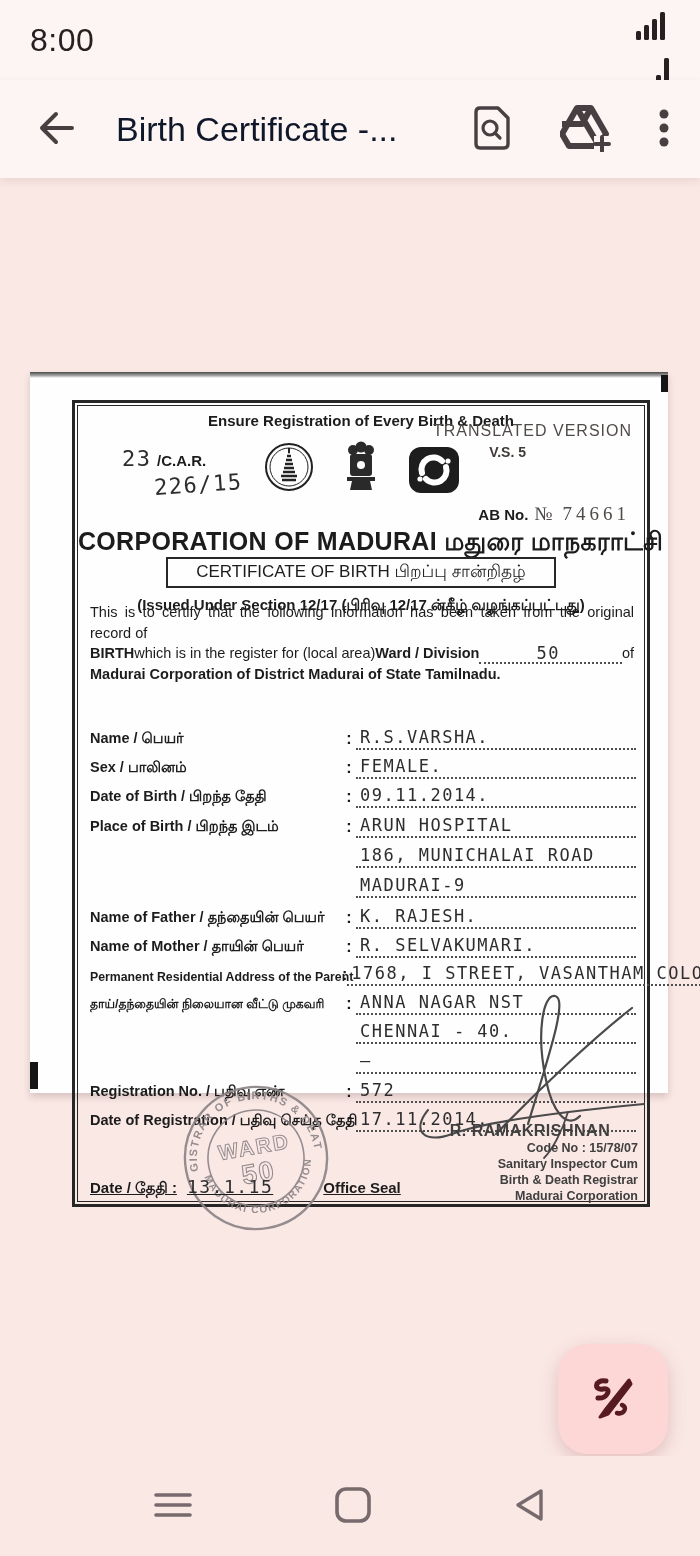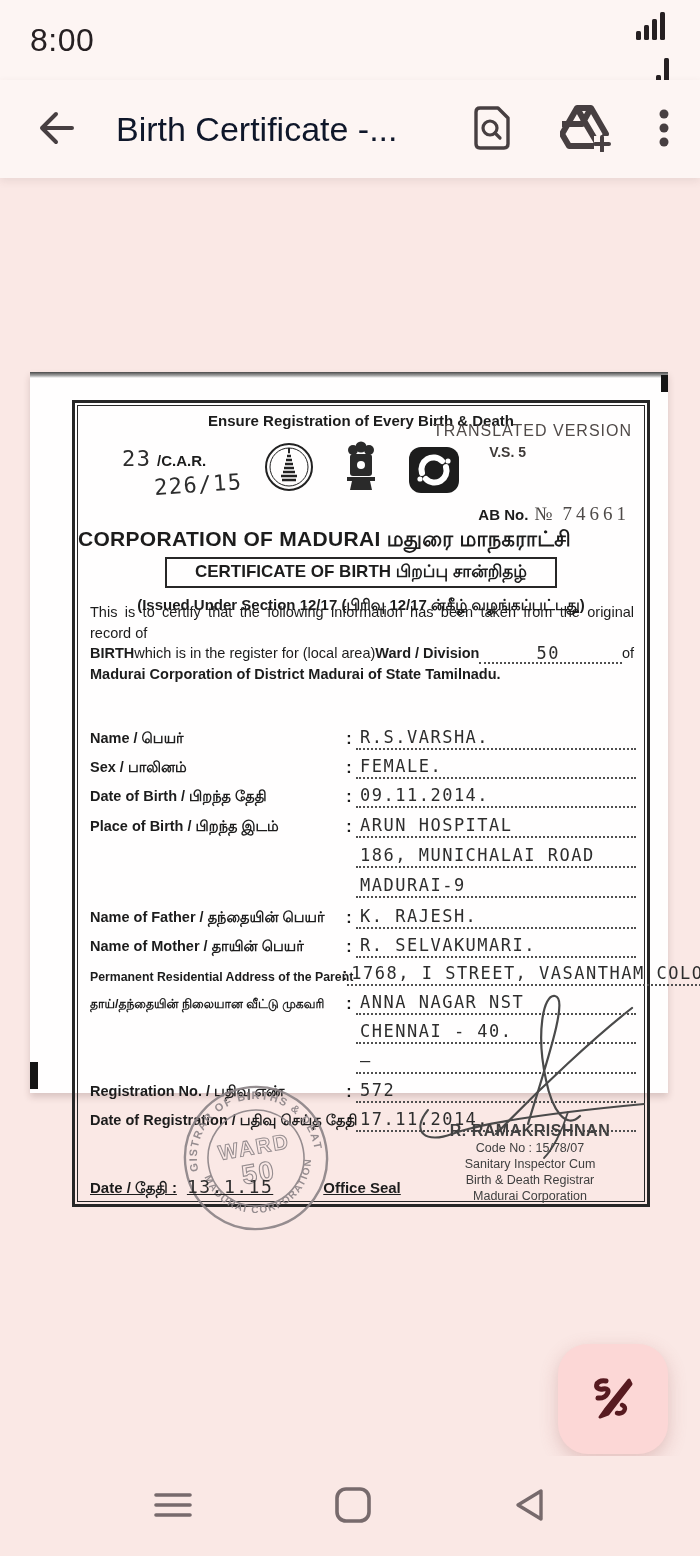--- a/index.html
+++ b/index.html
@@ -55,23 +55,23 @@
   .translated{top:16px;right:12px;font-size:16px;color:#504a48;letter-spacing:1px;}
   .vs{top:38px;right:118px;font-size:14px;font-weight:bold;color:#3f3a38;}
   .car{top:40px;left:44px;font-size:20px;}
   .car .hw{font-size:22px;}
   .car-num{top:66px;left:76px;font-size:22px;transform:rotate(-4deg);}
   .ab-no{top:54px;right:14px;font-size:15px;font-weight:bold;display:flex;align-items:center;gap:6px;margin-top:43px;}
   .ab-no .serial{font-family:"Liberation Serif",serif;font-size:19px;letter-spacing:4px;color:#4e4a48;font-weight:normal;}
   .emblems{top:34px;left:186px;display:flex;align-items:flex-end;gap:30px;}
   
   .form-line{top:100px;left:0;right:0;text-align:center;font-size:15px;font-weight:bold;white-space:nowrap;}
-  .corp-line{top:121px;left:0;right:0;text-align:left;font-size:21px;font-weight:bold;white-space:nowrap;letter-spacing:.3px;}
+  .corp-line{top:121px;left:0;right:0;text-align:right;font-size:25px;font-weight:bold;white-space:nowrap;letter-spacing:.3px;}
   .cob-wrap{top:151px;left:0;right:0;text-align:center;}
-  .cob{display:inline-block;border:2px solid #272727;padding:3px 28px;font-size:17px;font-weight:bold;white-space:nowrap;}
+  .cob{display:inline-block;border:2px solid #272727;padding:3px 28px;font-size:17px;font-weight:normal;white-space:nowrap;}
   .issued{top:190px;left:0;right:0;text-align:center;font-size:15px;font-weight:bold;white-space:nowrap;}
   .intro{top:196px;left:12px;right:10px;font-size:14.5px;line-height:20.5px;text-align:justify;}
   .intro .l2{display:flex;align-items:flex-end;}
   .leader{flex:1;border-bottom:2px dotted #4f4f4f;height:15px;text-align:center;position:relative;}
   .leader .hw{position:absolute;left:40%;bottom:-2px;font-size:17px;}
   .tamil{top:264px;left:12px;right:10px;font-size:13px;line-height:17px;color:#242424;}
   .tamil .l1{display:flex;align-items:flex-end;}
   .tamil .leader{height:12px;}
   
   .frow{position:absolute;left:12px;right:8px;display:flex;align-items:flex-end;height:26px;}
@@ -82,21 +82,21 @@
   .fval{flex:1;border-bottom:2px dotted #4f4f4f;font-size:17px;padding:0 2px 1px 4px;white-space:nowrap;}
   .r0{top:318px}.r1{top:347px}.r2{top:376px}.r3{top:406px}
   .r4{top:436px}.r5{top:466px}.r6{top:497px}.r7{top:526px}
   .r8{top:554px}.r9{top:583px}.r10{top:612px}.r11{top:642px}
   .r12{top:671px}.r13{top:700px}
   
   .seal{top:676px;left:102px;width:152px;height:152px;opacity:.92;transform:rotate(-10deg);}
   .signature{top:586px;right:-6px;width:250px;height:170px;overflow:visible;pointer-events:none;}
   .officer{top:716px;right:6px;width:216px;text-align:center;color:#404040;}
   .officer .o-name{font-size:16px;font-weight:bold;letter-spacing:.5px;}
-  .officer .o-line{font-size:12.5px;font-weight:normal;line-height:16px;}
+  .officer .o-line{font-size:12.5px;font-weight:bold;line-height:16px;text-align:right;}
   .footer-line{top:770px;left:12px;display:flex;align-items:baseline;gap:10px;text-decoration:underline;}
   .footer-line .dl{font-size:15px;font-weight:bold;}
   .footer-line .hw{font-size:18px;}
   .footer-line .os{font-size:15px;font-weight:bold;margin-left:40px;}
   
   .fab{
     position:absolute;right:32px;bottom:102px;width:110px;height:110px;border-radius:30px;
     background:#fcd7d6;border:none;cursor:pointer;display:flex;align-items:center;justify-content:center;
     box-shadow:0 6px 18px rgba(170,100,100,.30);
   }

